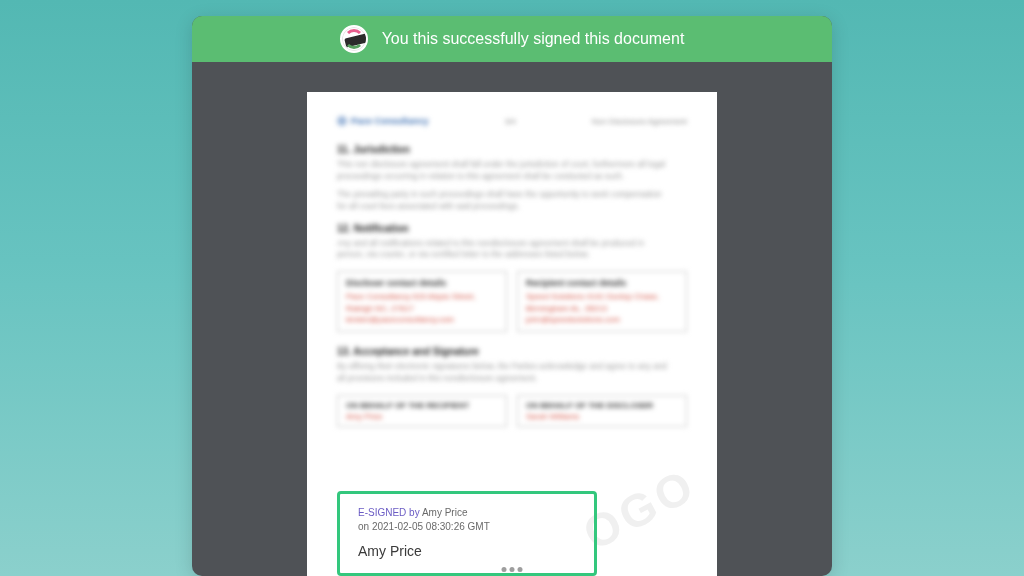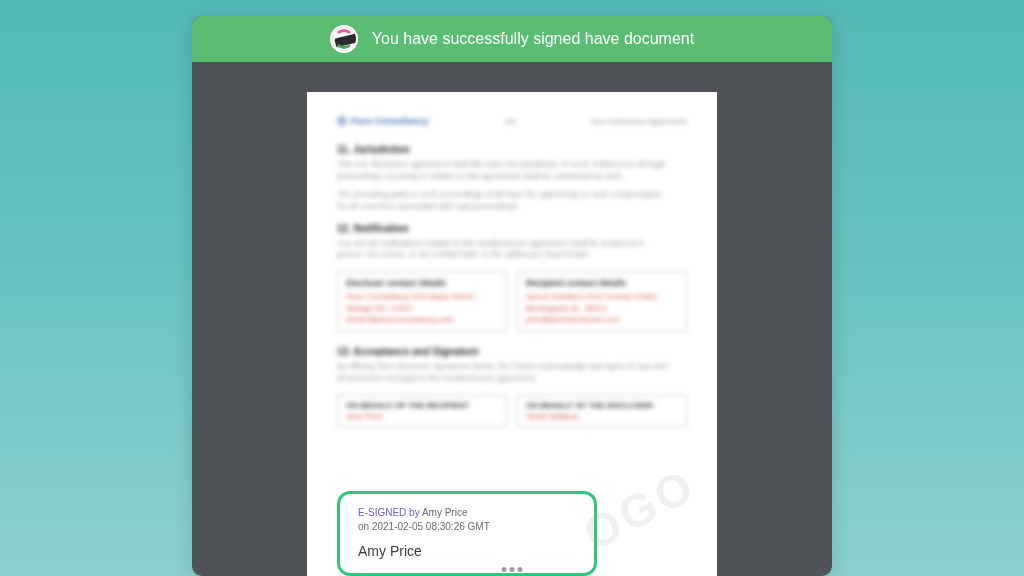--- a/index.html
+++ b/index.html
@@ -30,38 +30,38 @@
   .contact-box{ flex:1; border:1px solid #c9c9c9; padding:6px 8px; }
   .contact-box .hd{ font-size:8.5px; font-weight:bold; color:#333;}
   .contact-box .bd{ color:#d24a3a; font-size:8px; line-height:1.4; margin-top:3px;}
 
   .behalf-row{ display:flex; gap:10px; margin-top:10px;}
   .behalf{ flex:1; border:1px solid #c9c9c9; padding:5px 8px;}
   .behalf .lbl{ font-size:8px; font-weight:bold; color:#333;}
   .behalf .nm{ font-size:8px; color:#d24a3a; margin-top:2px;}
 
   .sig-wrap{ position:absolute; bottom:0; left:30px; right:30px; padding-bottom:0;}
-  .sig-highlight{ border:3px solid #33c77d; border-radius:13px; padding:12px 18px 14px; width:260px; position:relative; }
+  .sig-highlight{ border:3px solid #33c77d; border-radius:4px; padding:12px 18px 14px; width:260px; position:relative; }
   .sig-top{ font-size:10px; color:#6a6a6a; line-height:1.35;}
   .sig-top .purp{ color:#6b5cc4;}
   .sig-name{ font-size:14px; color:#3a3a3a; margin-top:10px;}
   .sig-badge{ position:absolute; left:26px; top:4px; width:34px; height:34px; border-radius:50%; background:radial-gradient(circle,#b9b2ea 0%,#cfc9f1 55%,#e6e2f8 100%); opacity:.7; z-index:-1;}
 
   .watermark{ position:absolute; right:18px; bottom:40px; font-size:46px; color:#f0f0f0; transform:rotate(-28deg); font-weight:bold; letter-spacing:4px; pointer-events:none;}
   .page-dots{ position:absolute; bottom:4px; right:50%; transform:translateX(50%); display:flex; gap:3px;}
   .page-dots span{ width:5px;height:5px;border-radius:50%;background:#9e9e9e;}
 </style>
 </head>
 <body>
 
 <div class="app-frame">
 
   <div class="success-bar">
     <span class="stamp-icon"></span>
-    <span>You have successfully signed have document</span>
+    <span>You this successfully signed this document</span>
   </div>
 
   <div class="viewer">
     <div class="page">
 
       <div class="watermark noblur">OGO</div>
 
       <div class="blur">
         <div class="doc-header">
           <span class="logo">

